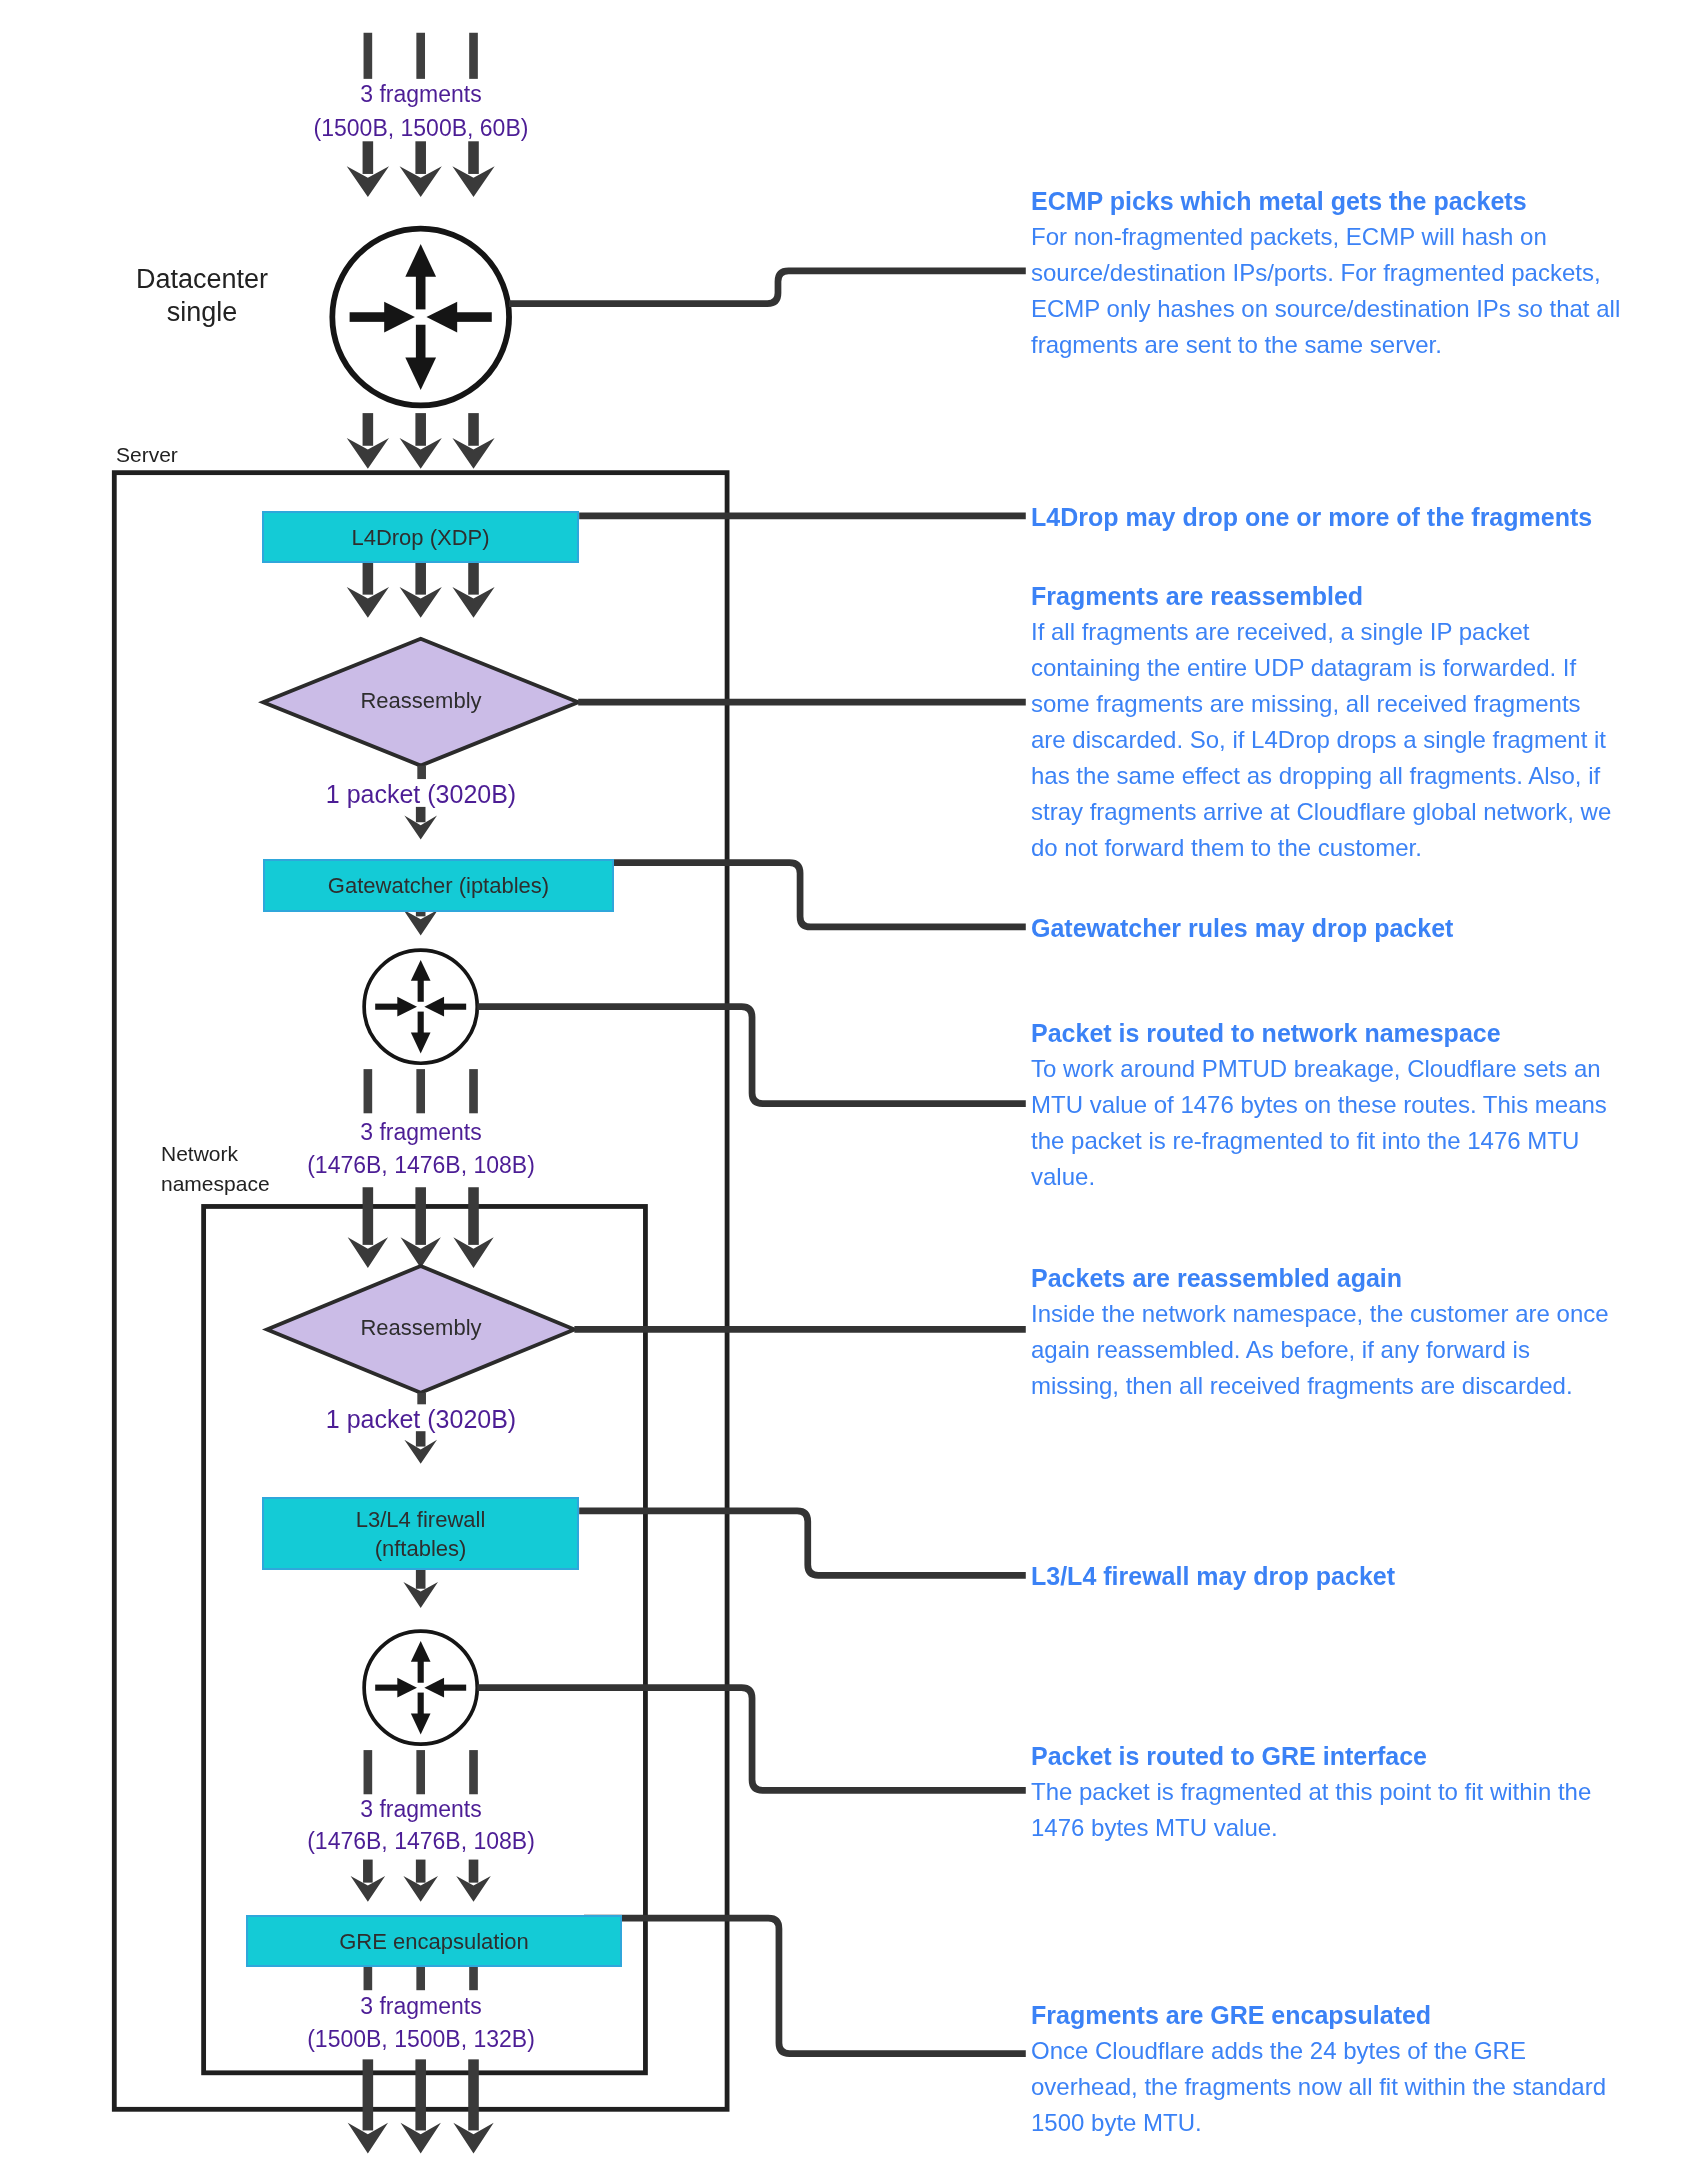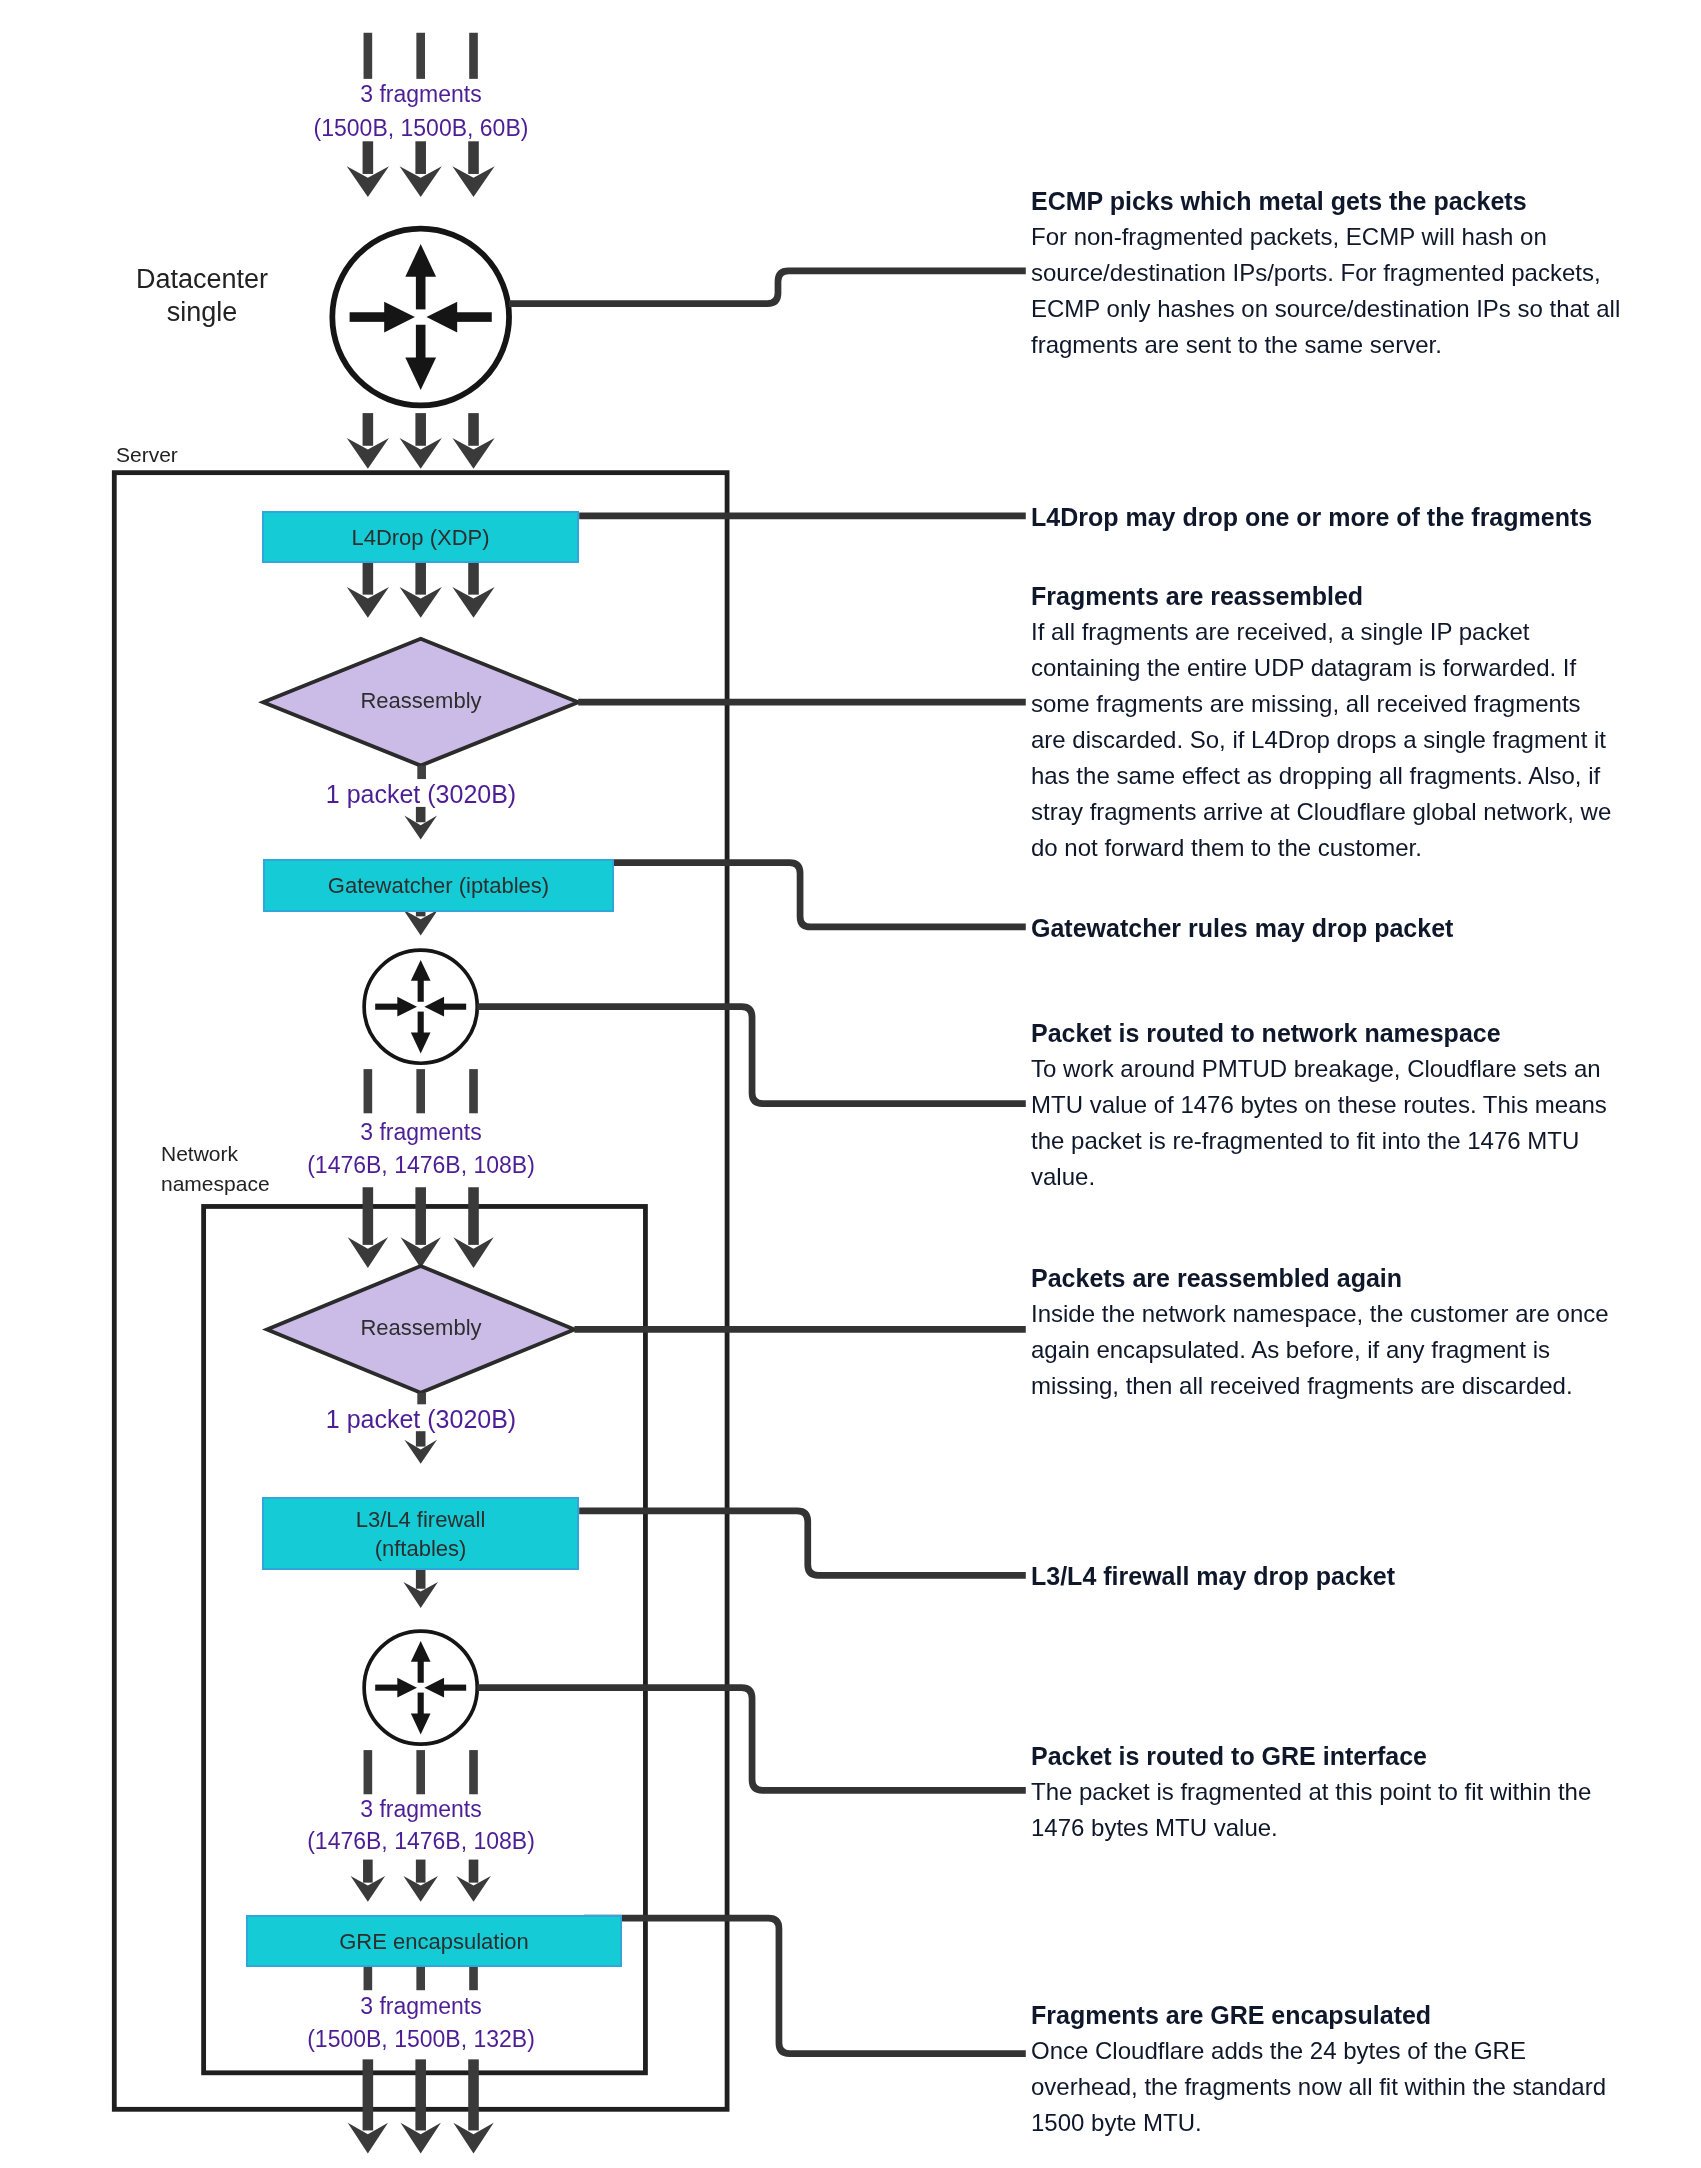--- a/index.html
+++ b/index.html
@@ -10,21 +10,21 @@
        color:#4c1d95;text-align:center;}
   .frag{font-size:23px;}
   .packet{font-size:25px;}
   .shape-label{font-size:22px;color:#2e2e2e;}
   .region-label{position:absolute;font-size:21px;color:#222;line-height:30px;}
   .dc-label{position:absolute;left:202px;top:263px;transform:translateX(-50%);
             font-size:27px;line-height:33px;color:#222;text-align:center;white-space:nowrap;}
   .box{position:absolute;background:#14cbd6;border:2.9px solid #2fa7db;box-sizing:border-box;
        display:flex;flex-direction:column;align-items:center;justify-content:center;
        color:#2e2e2e;font-size:22px;line-height:29px;text-align:center;margin-top:22px;}
-  .ann{position:absolute;left:1031px;color:#0f172a;}
+  .ann{position:absolute;left:1031px;color:#3b82f6;}
   .ann .hd{font-weight:bold;font-size:25px;line-height:36px;white-space:nowrap;}
   .ann .ln{font-size:24px;line-height:36px;white-space:nowrap;}
 </style>
 </head>
 <body>
 
 <div id="canvas">
 
   <svg id="lines" viewBox="0 0 1771 2257">
     <defs>
@@ -226,21 +226,21 @@
     <div class="hd">Packet is routed to network namespace</div>
     <div class="ln">To work around PMTUD breakage, Cloudflare sets an</div>
     <div class="ln">MTU value of 1476 bytes on these routes. This means</div>
     <div class="ln">the packet is re-fragmented to fit into the 1476 MTU</div>
     <div class="ln">value.</div>
   </div>
 
   <div class="ann" style="top:1260px">
     <div class="hd">Packets are reassembled again</div>
     <div class="ln">Inside the network namespace, the customer are once</div>
-    <div class="ln">again encapsulated. As before, if any fragment is</div>
+    <div class="ln">again reassembled. As before, if any forward is</div>
     <div class="ln">missing, then all received fragments are discarded.</div>
   </div>
 
   <div class="ann" style="top:1558px">
     <div class="hd">L3/L4 firewall may drop packet</div>
   </div>
 
   <div class="ann" style="top:1738px">
     <div class="hd">Packet is routed to GRE interface</div>
     <div class="ln">The packet is fragmented at this point to fit within the</div>

